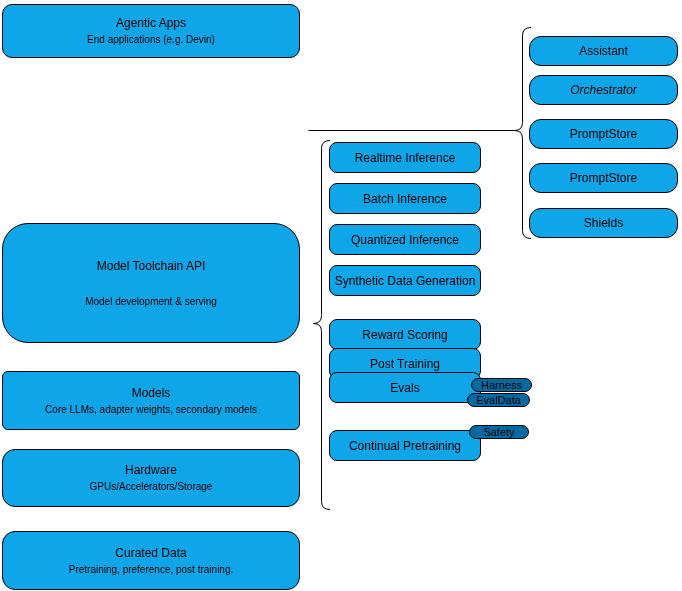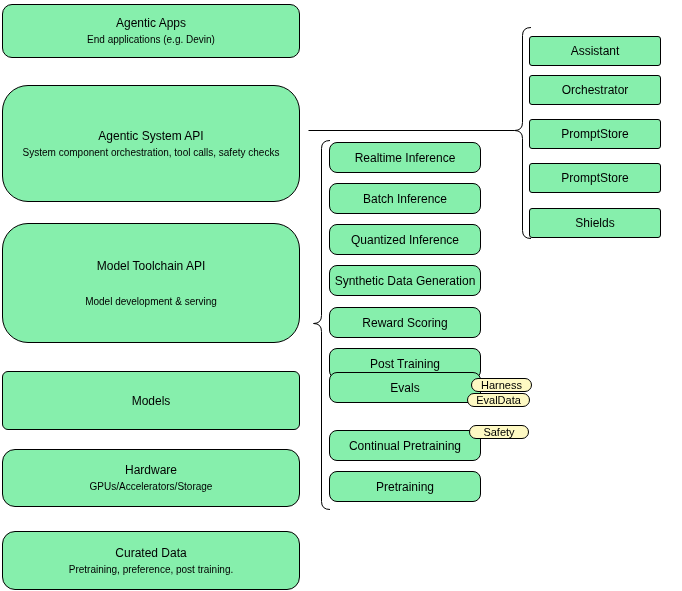--- a/index.html
+++ b/index.html
@@ -21,21 +21,21 @@
     left: 0;
     top: 0;
     width: 682px;
     height: 591px;
     pointer-events: none;
   }
   .node {
     position: absolute;
     box-sizing: border-box;
     border: 1px solid #000000;
-    background: #86efac;
+    background: #0ea5e9;
     display: flex;
     flex-direction: column;
     align-items: center;
     justify-content: center;
     text-align: center;
   }
   .lbox {
     left: 2px;
     width: 298px;
     gap: 4px;
@@ -50,30 +50,30 @@
   }
   .mbox {
     left: 329px;
     width: 152px;
     height: 31px;
     border-radius: 8px;
     font-size: 12px;
   }
   .rbox {
     left: 529px;
-    width: 132px;
+    width: 149px;
     height: 30px;
-    border-radius: 3px;
+    border-radius: 12px;
     font-size: 12px;
   }
   .pill {
     position: absolute;
     box-sizing: border-box;
     border: 1px solid #000000;
-    background: #fef9c3;
+    background: #0369a1;
     border-radius: 8px;
     height: 14px;
     display: flex;
     align-items: center;
     justify-content: center;
     font-size: 11px;
     line-height: 12px;
     z-index: 5;
   }
 </style>
@@ -86,32 +86,29 @@
     <path d="M 308.5 130.5 L 514.5 130.5"></path>
     <path d="M 531 27.5 Q 522.5 27.5 522.5 35.5 L 522.5 122.5 Q 522.5 130.5 514.5 130.5 Q 522.5 130.5 522.5 138.5 L 522.5 230.5 Q 522.5 238.5 531 238.5"></path>
     <path d="M 330 140.5 Q 321.5 140.5 321.5 148.5 L 321.5 315.5 Q 321.5 323.5 313.5 323.5 Q 321.5 323.5 321.5 331.5 L 321.5 501.5 Q 321.5 509.5 330 509.5"></path>
   </svg>
 
   <div class="node lbox" style="top:4px; height:54px; border-radius:10px;">
     <div class="title">Agentic Apps</div>
     <div class="subtitle">End applications (e.g. Devin)</div>
   </div>
 
-  <div class="node lbox" style="top:85px; height:117px; border-radius:26px;">
-    <div class="title">Agentic System API</div>
-    <div class="subtitle">System component orchestration, tool calls, safety checks</div>
-  </div>
 
   <div class="node lbox" style="top:223px; height:120px; border-radius:26px;gap:23px;">
     <div class="title">Model Toolchain API</div>
     <div class="subtitle">Model development &amp; serving</div>
   </div>
 
   <div class="node lbox" style="top:371px; height:59px; border-radius:6px;">
     <div class="title">Models</div>
+    <div class="subtitle">Core LLMs, adapter weights, secondary models</div>
   </div>
 
   <div class="node lbox" style="top:449px; height:58px; border-radius:13px;text-align:right;">
     <div class="title">Hardware</div>
     <div class="subtitle">GPUs/Accelerators/Storage</div>
   </div>
 
   <div class="node lbox" style="top:531px; height:59px; border-radius:13px;">
     <div class="title">Curated Data</div>
     <div class="subtitle">Pretraining, preference, post training.</div>
@@ -122,50 +119,47 @@
   </div>
   <div class="node mbox" style="top:142px;">
     <span>Realtime Inference</span>
   </div>
   <div class="node mbox" style="top:224px;text-align:right;">
     <span>Quantized Inference</span>
   </div>
   <div class="node mbox" style="top:265px;">
     <span>Synthetic Data Generation</span>
   </div>
-  <div class="node mbox" style="top:307px;">
+  <div class="node mbox" style="top:319px;">
     <span>Reward Scoring</span>
   </div>
   <div class="node mbox" style="top:348px;">
     <span>Post Training</span>
   </div>
   <div class="node mbox" style="top:372px;">
     <span>Evals</span>
   </div>
   <div class="node mbox" style="top:430px;">
     <span>Continual Pretraining</span>
-  </div>
-  <div class="node mbox" style="top:471px;">
-    <span>Pretraining</span>
   </div>
 
   <div class="pill" style="left:471px; top:378px; width:61px;">
     <span>Harness</span>
   </div>
   <div class="pill" style="left:467px; top:393px; width:63px;">
     <span>EvalData</span>
   </div>
   <div class="pill" style="left:469px; top:425px; width:60px;">
     <span>Safety</span>
   </div>
 
   <div class="node rbox" style="top:36px;">
     <span>Assistant</span>
   </div>
-  <div class="node rbox" style="top:75px;">
+  <div class="node rbox" style="top:75px;font-style:italic;">
     <span>Orchestrator</span>
   </div>
   <div class="node rbox" style="top:119px;">
     <span>PromptStore</span>
   </div>
   <div class="node rbox" style="top:163px;">
     <span>PromptStore</span>
   </div>
   <div class="node rbox" style="top:208px;">
     <span>Shields</span>

